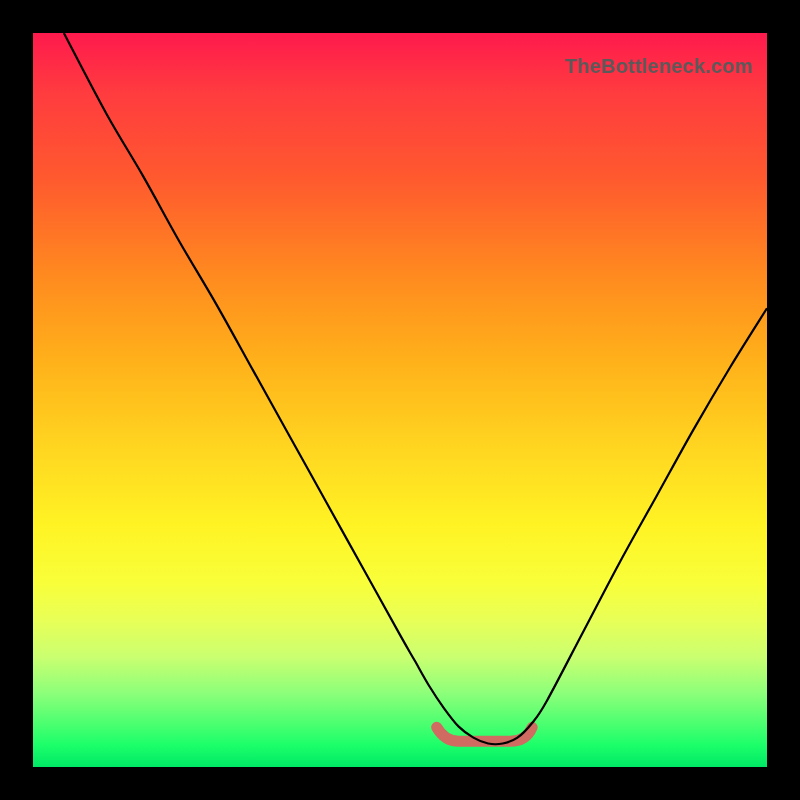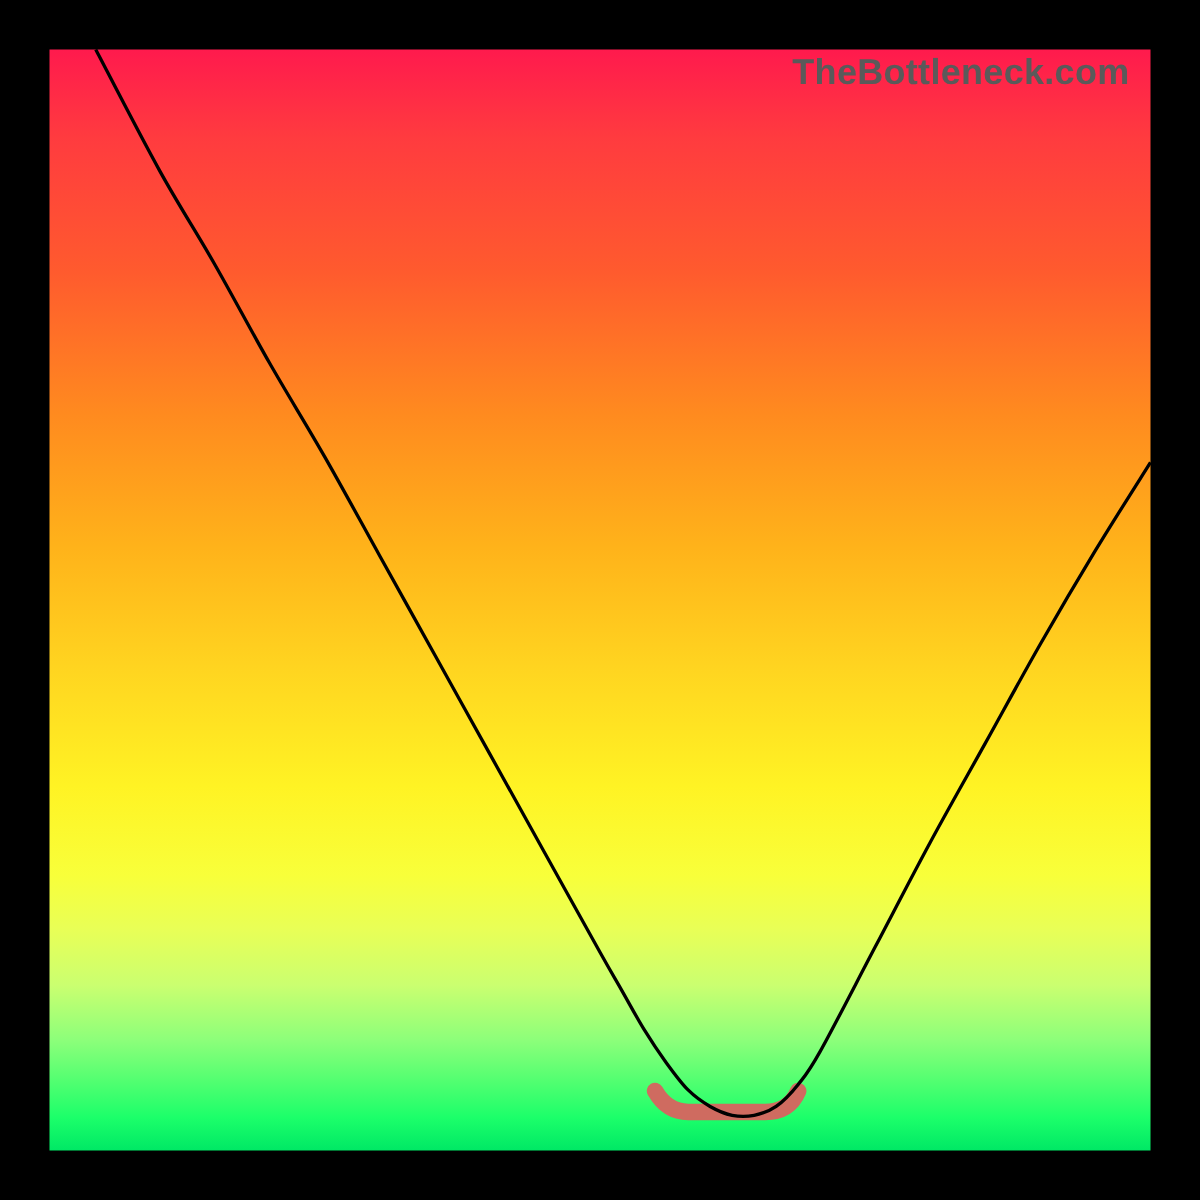--- a/index.html
+++ b/index.html
@@ -35,23 +35,23 @@
       #f8ff3a 75%,
       #e8ff57 80%,
       #caff70 85%,
       #8cff7a 90%,
       #4dff70 94%,
       #1cff6a 97%,
       #00e865 100%);
   }
   .watermark {
     position: absolute;
-    top: 2px;
+    top: 22px;
     right: 14px;
-    font-size: 24px;
+    font-size: 20px;
     font-weight: 600;
     color: #5a5a5a;
     letter-spacing: 0.2px;
     user-select: none;
   }
   svg.curve-layer {
     position: absolute;
     left: 0;
     top: 0;
     width: 734px;

